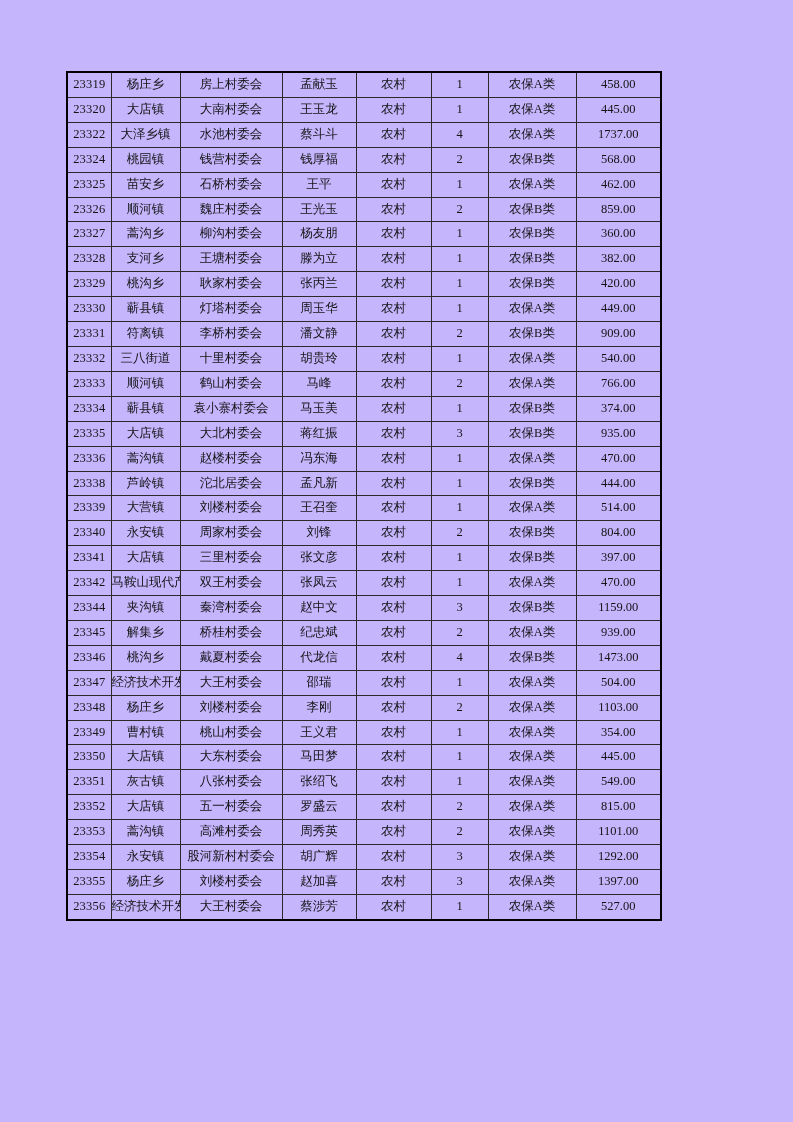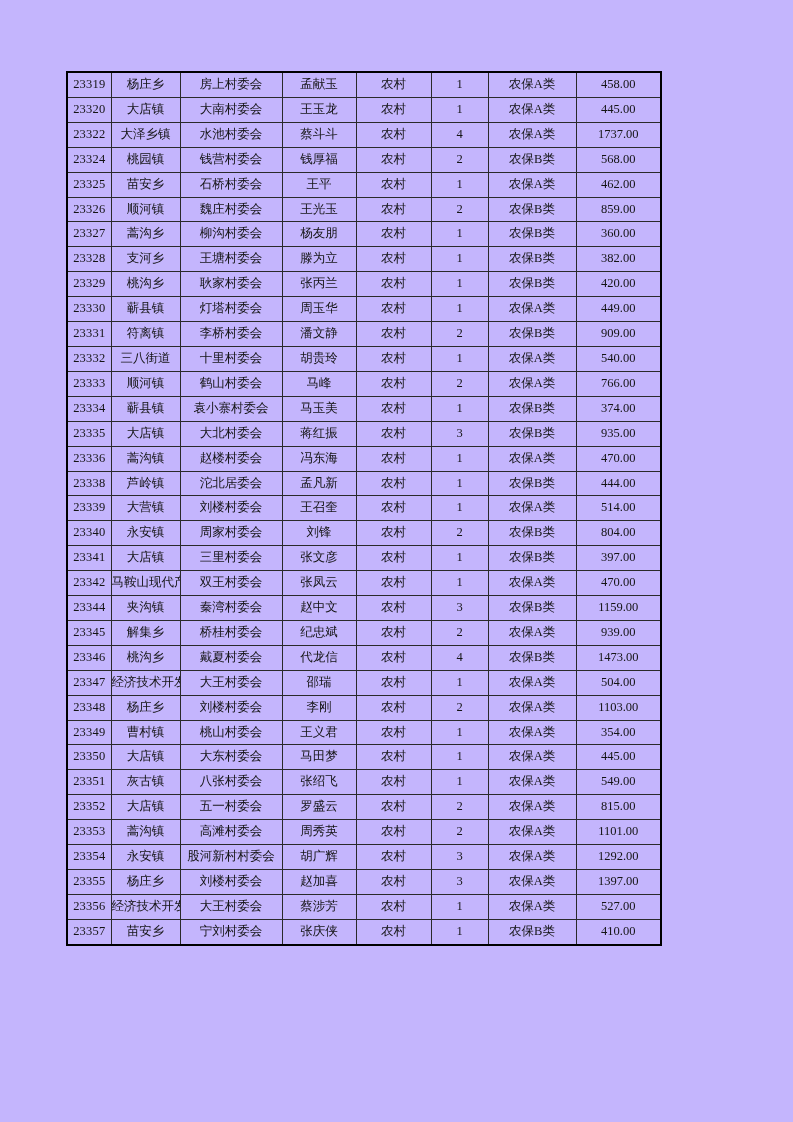--- a/index.html
+++ b/index.html
@@ -381,25 +381,15 @@
         <tr>
           <td class="c-id">23356</td>
           <td class="c-township">经济技术开发区北杨寨</td>
           <td class="c-village">大王村委会</td>
           <td class="c-name">蔡涉芳</td>
           <td class="c-type">农村</td>
           <td class="c-count">1</td>
           <td class="c-category">农保A类</td>
           <td class="c-amount">527.00</td>
         </tr>
-        <tr>
-          <td class="c-id">23357</td>
-          <td class="c-township">苗安乡</td>
-          <td class="c-village">宁刘村委会</td>
-          <td class="c-name">张庆侠</td>
-          <td class="c-type">农村</td>
-          <td class="c-count">1</td>
-          <td class="c-category">农保B类</td>
-          <td class="c-amount">410.00</td>
-        </tr>
       </tbody>
   </table>
 </div>
 
 </body></html>

